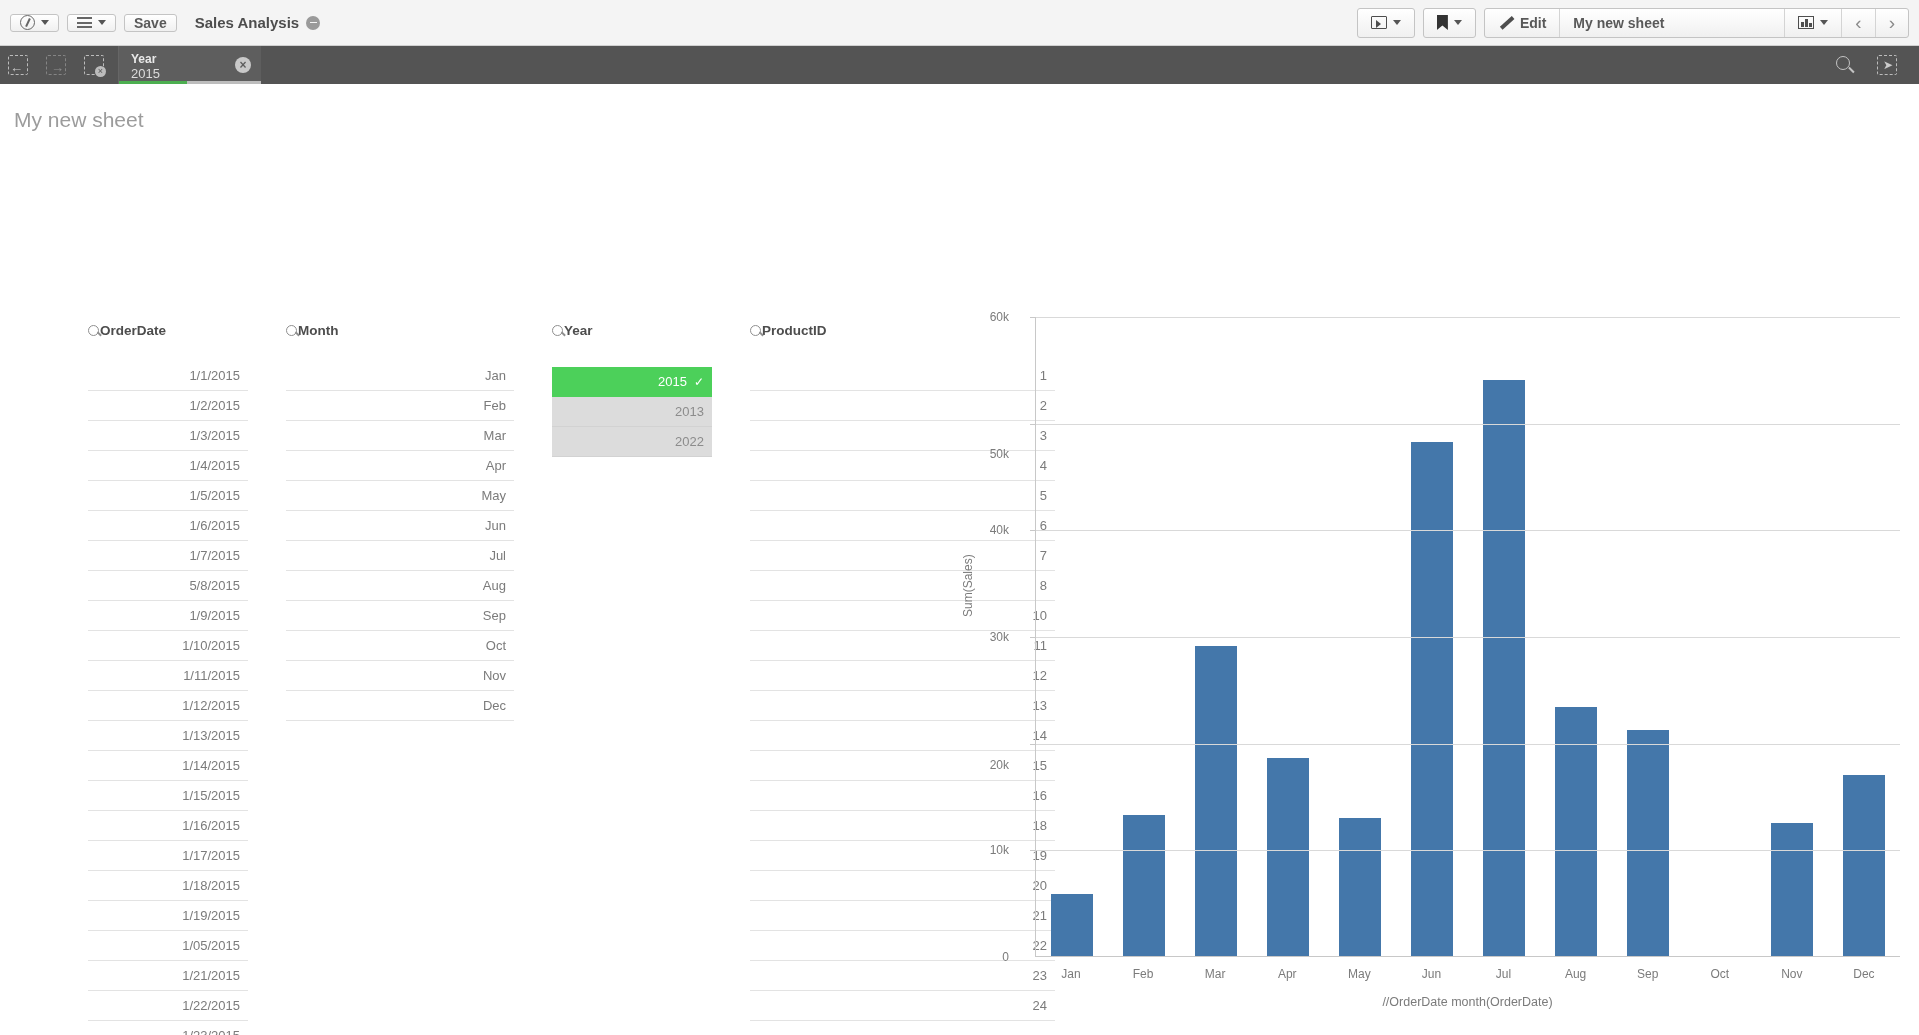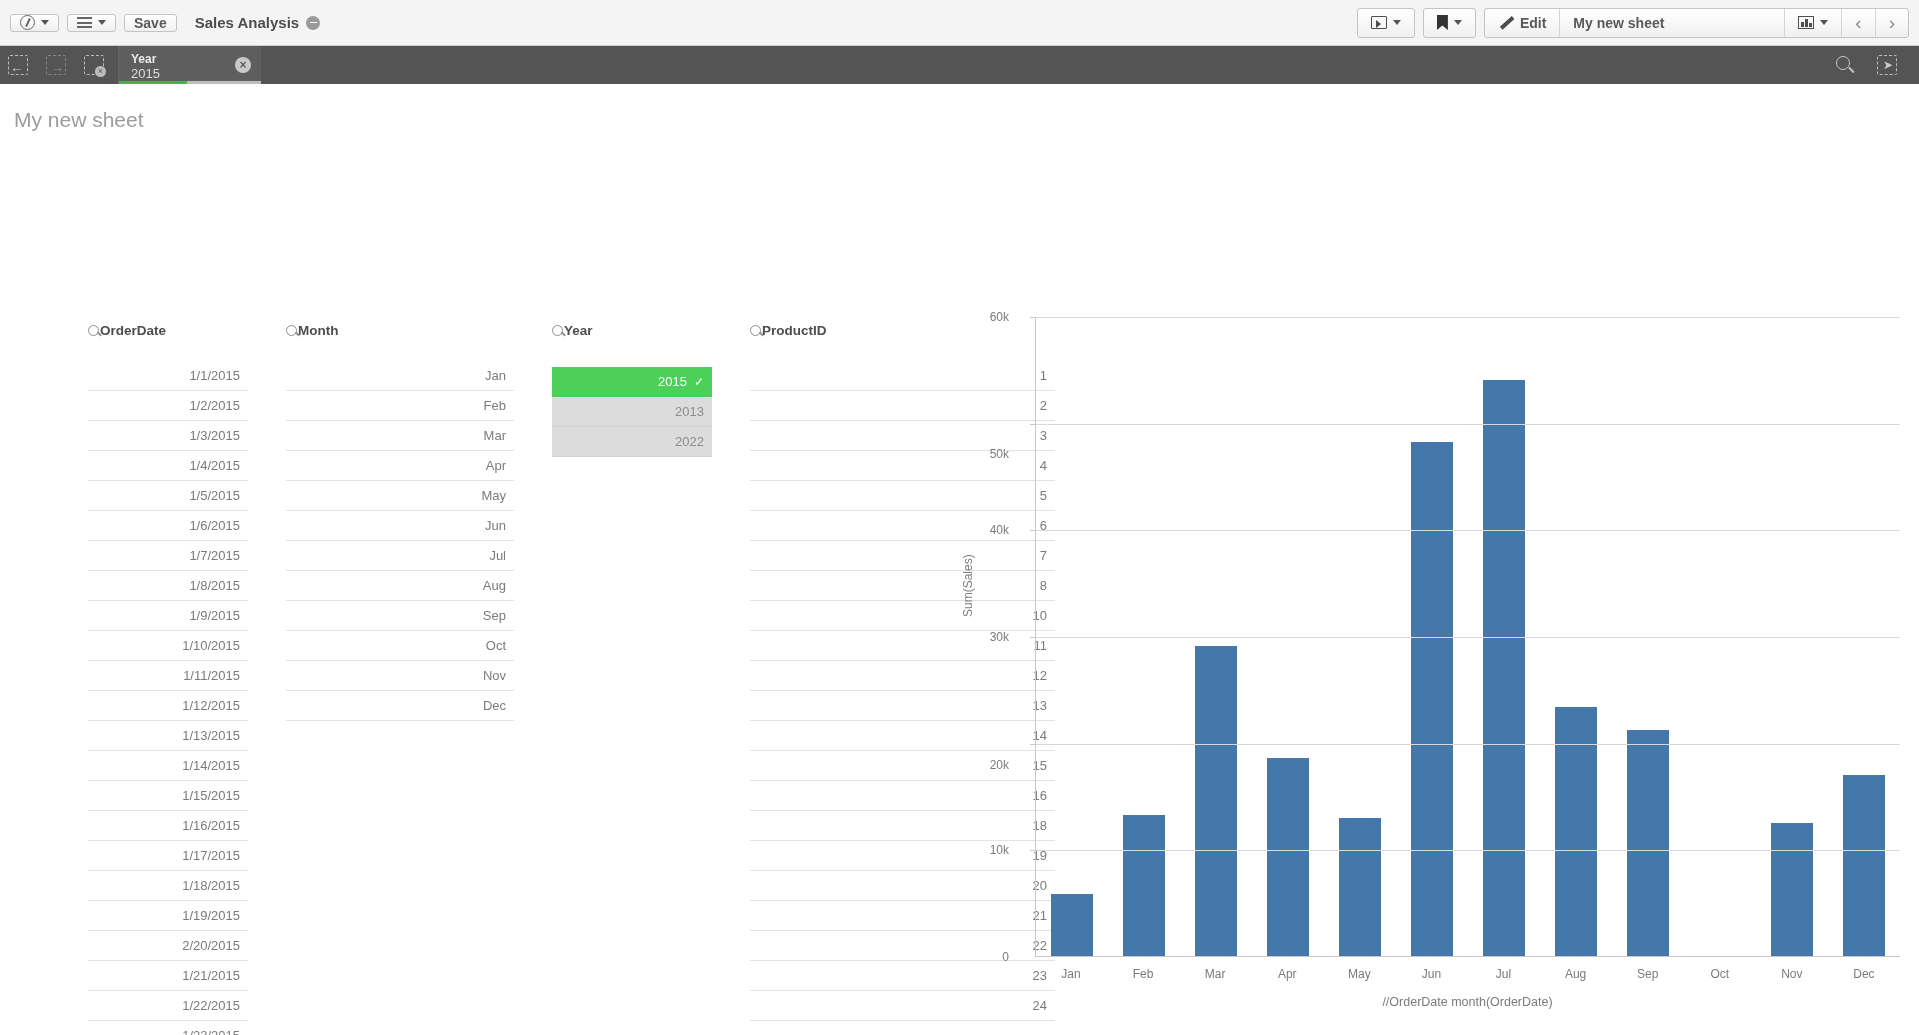--- a/index.html
+++ b/index.html
@@ -255,33 +255,33 @@
           <span class="fname">OrderDate</span>
         </div>
         <div class="flist">
           <div class="frow">1/1/2015</div>
           <div class="frow">1/2/2015</div>
           <div class="frow">1/3/2015</div>
           <div class="frow">1/4/2015</div>
           <div class="frow">1/5/2015</div>
           <div class="frow">1/6/2015</div>
           <div class="frow">1/7/2015</div>
-          <div class="frow">1/8/2015</div>
+          <div class="frow">5/8/2015</div>
           <div class="frow">1/9/2015</div>
           <div class="frow">1/10/2015</div>
           <div class="frow">1/11/2015</div>
           <div class="frow">1/12/2015</div>
           <div class="frow">1/13/2015</div>
           <div class="frow">1/14/2015</div>
           <div class="frow">1/15/2015</div>
           <div class="frow">1/16/2015</div>
           <div class="frow">1/17/2015</div>
           <div class="frow">1/18/2015</div>
           <div class="frow">1/19/2015</div>
-          <div class="frow">2/20/2015</div>
+          <div class="frow">1/05/2015</div>
           <div class="frow">1/21/2015</div>
           <div class="frow">1/22/2015</div>
           <div class="frow">1/23/2015</div>
         </div>
       </div>
       <div class="fpane" style="width: 228px;">
         <div class="fhead">
           <span class="mag"></span>
           <span class="fname">Month</span>
         </div>

